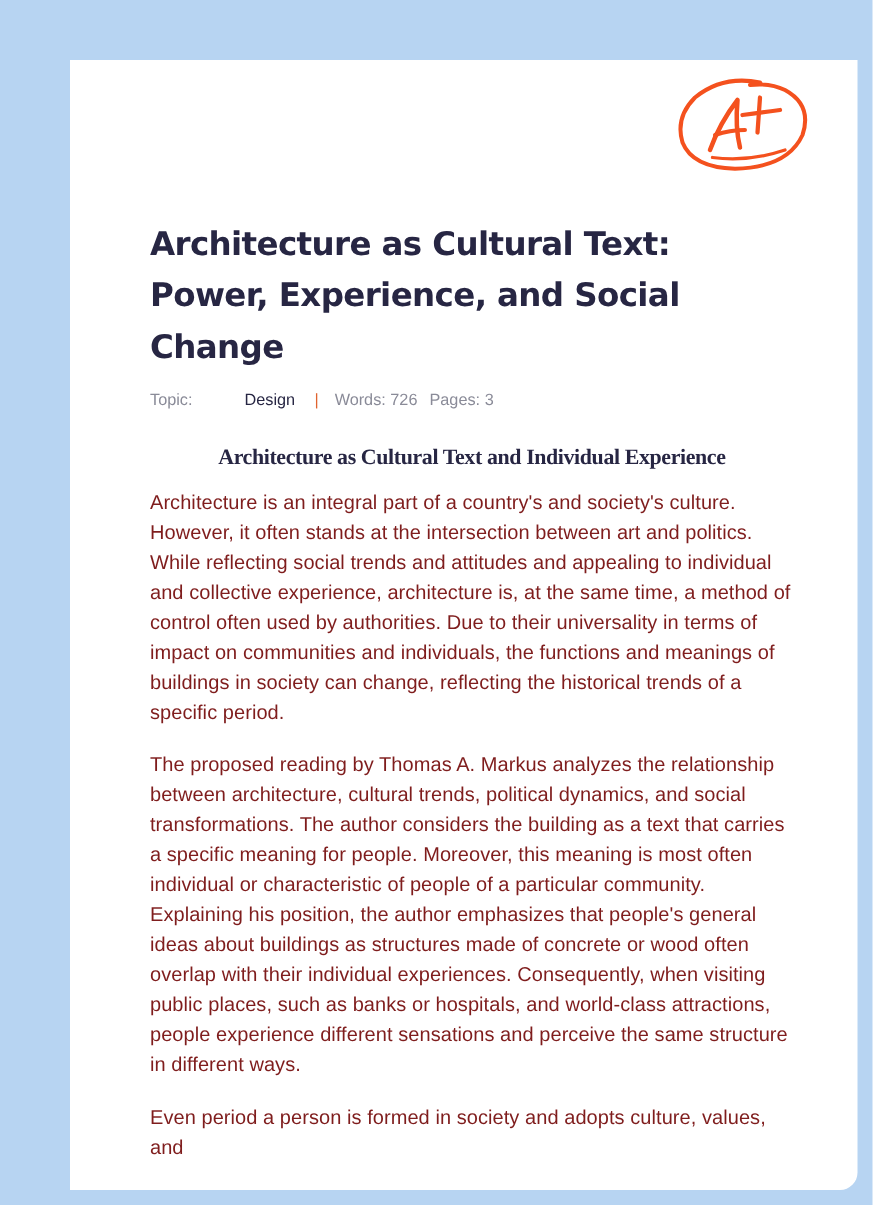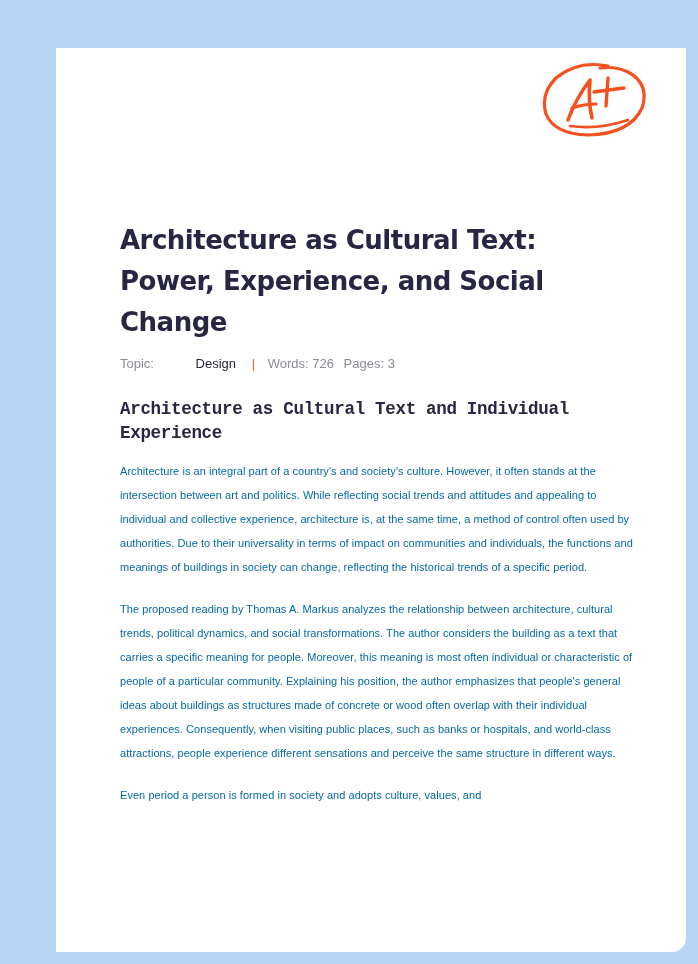--- a/index.html
+++ b/index.html
@@ -66,21 +66,20 @@
     left: 482px;
     top: 10px;
     width: 110px;
     height: 82px;
   }
   .content {
     position: absolute;
     left: 64px;
     top: 128px;
     width: 515px;
-    margin-top: 44px;
   }
   h1 {
     margin: 0;
     font-family: "DejaVu Sans", sans-serif;
     font-weight: bold;
     font-size: 26px;
     line-height: 41px;
     color: #272643;
     letter-spacing: -0.5px;
   }
@@ -97,32 +96,33 @@
   }
   .meta .sep {
     color: #e0632f;
     margin: 0 9px 0 12px;
   }
   .meta .pages-label {
     margin-left: 6px;
   }
   h2 {
     margin: 23px 0 0 0;
-    font-family: Liberation Mono, monospace;
+    font-family: Liberation Serif, serif;
     font-weight: bold;
     font-size: 17.5px;
     line-height: 24px;
     color: #272643;
     letter-spacing: -0.3px;
+    text-align: center;
   }
   p {
     margin: 14px 0 0 0;
-    font-size: 11px;
+    font-size: 16px;
     line-height: 24px;
-    color: #0369a1;
+    color: #7f1d1d;
     letter-spacing: 0.05px;
   }
   p + p {
     margin-top: 18px;
   }
 </style>
 </head>
 <body>
 
 <div class="card">

